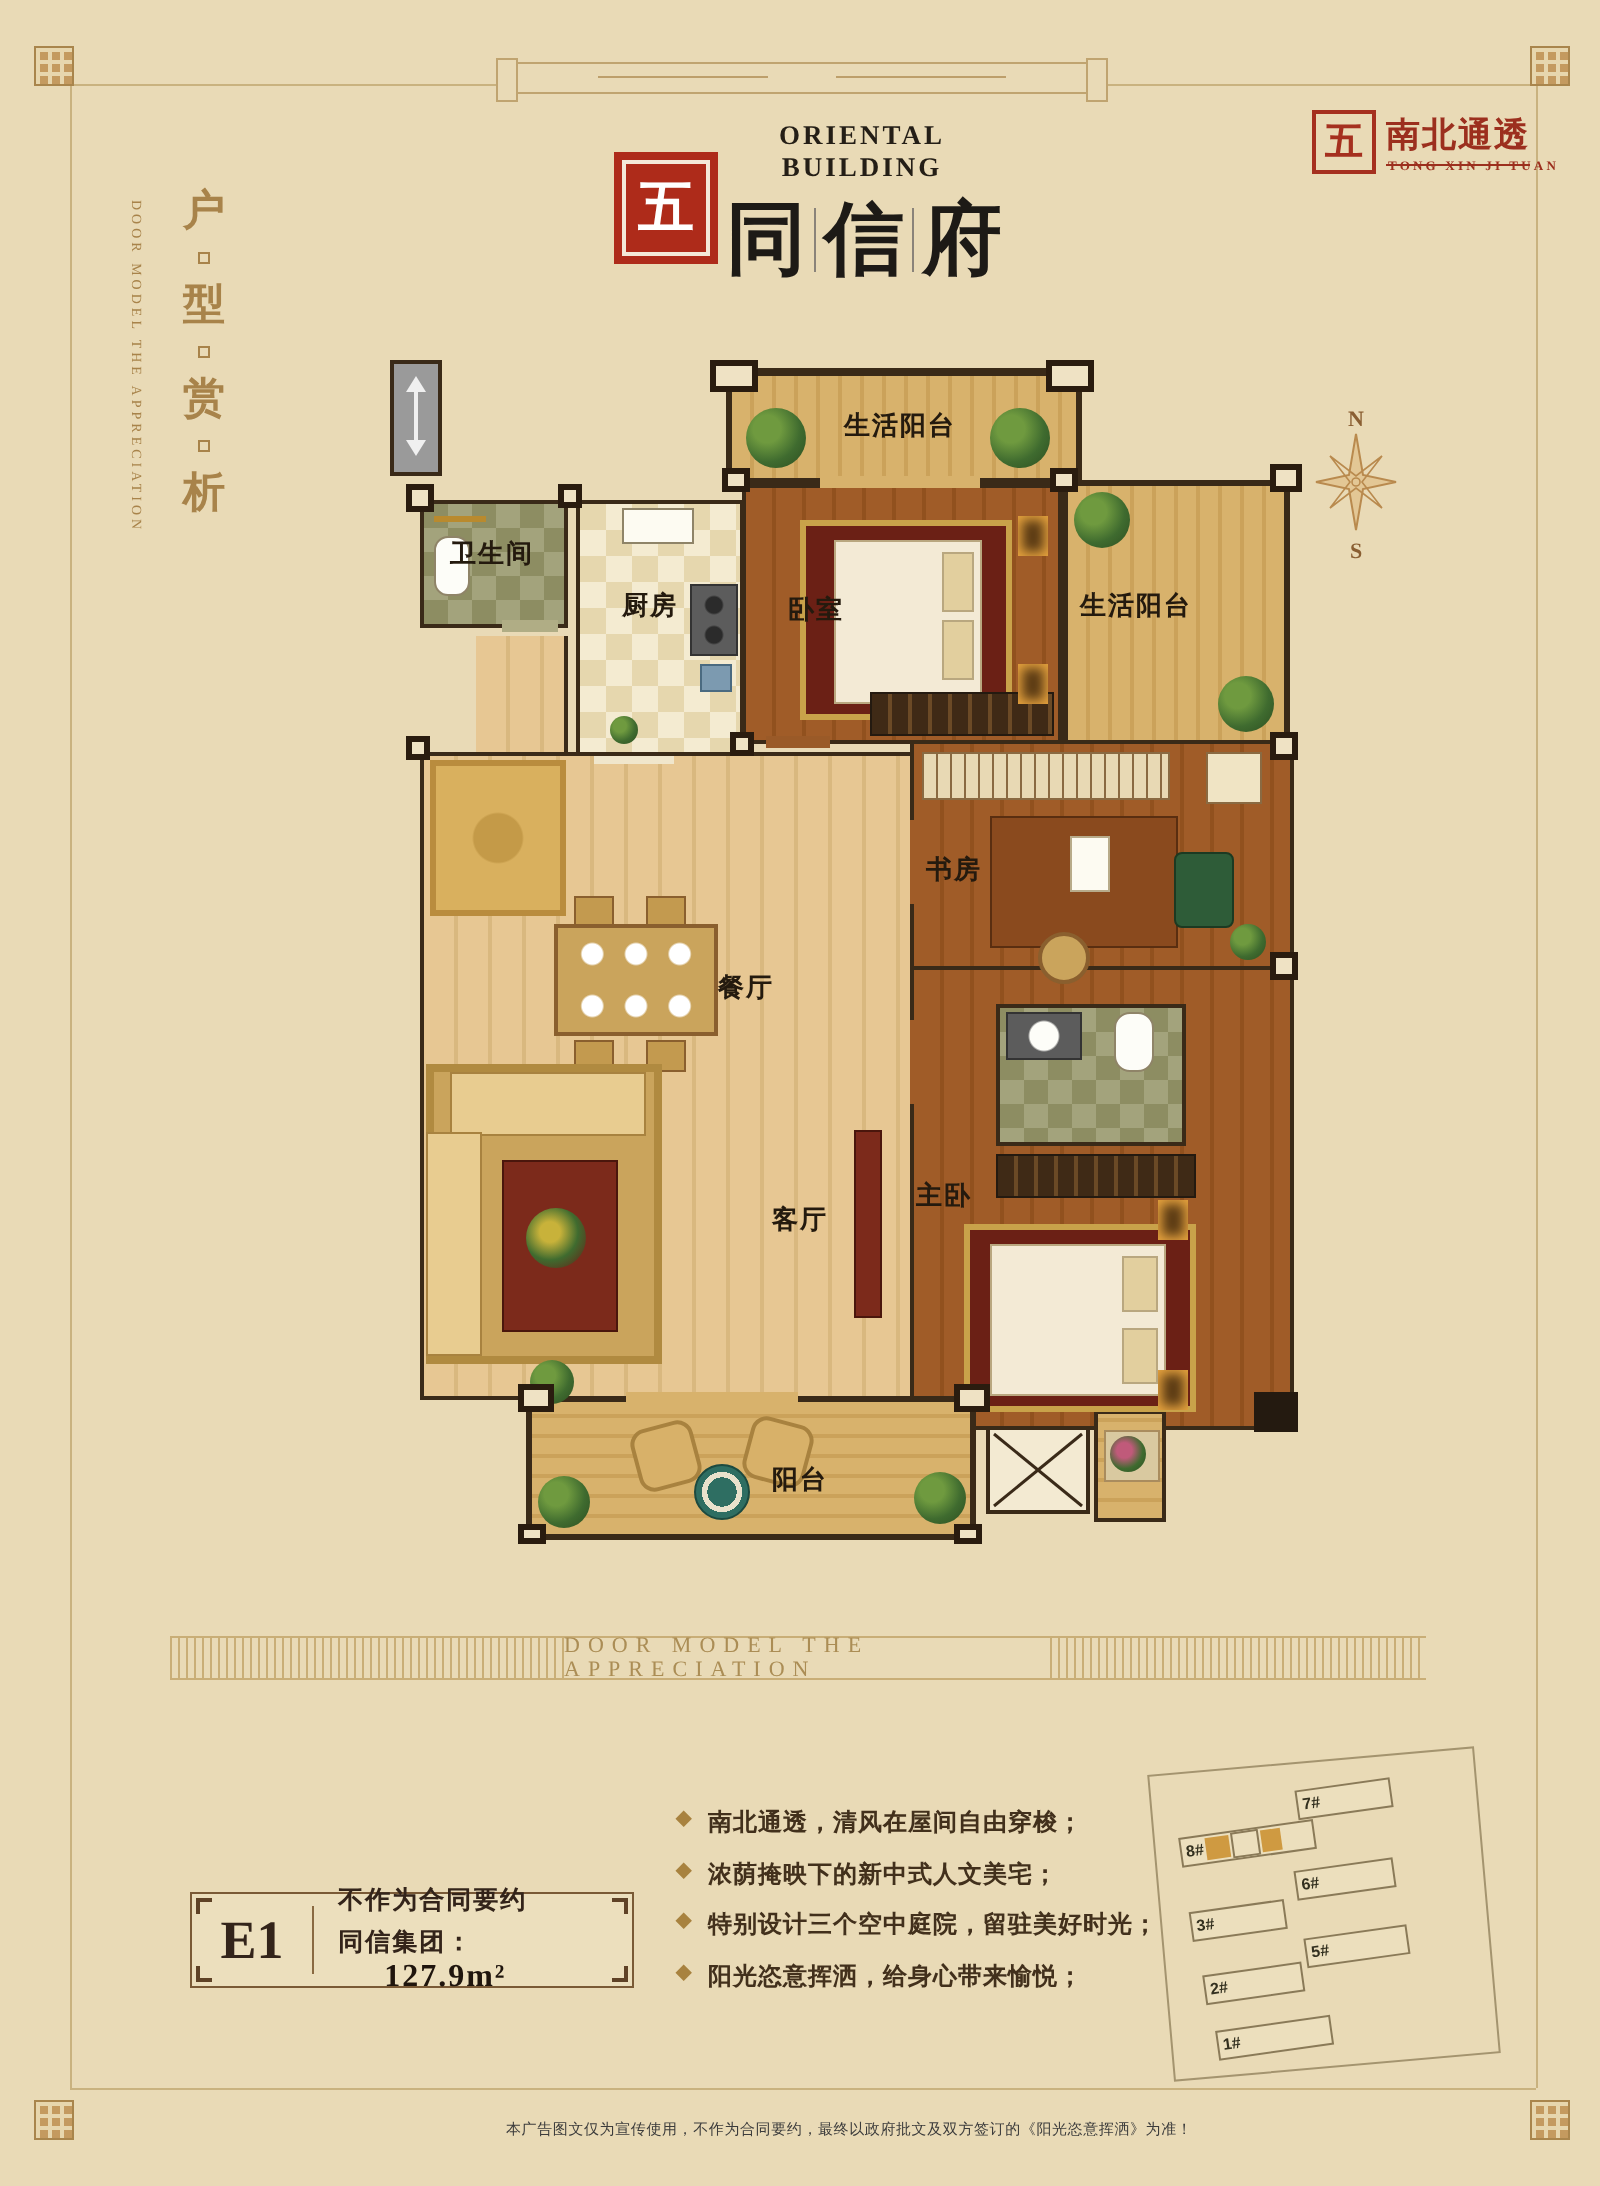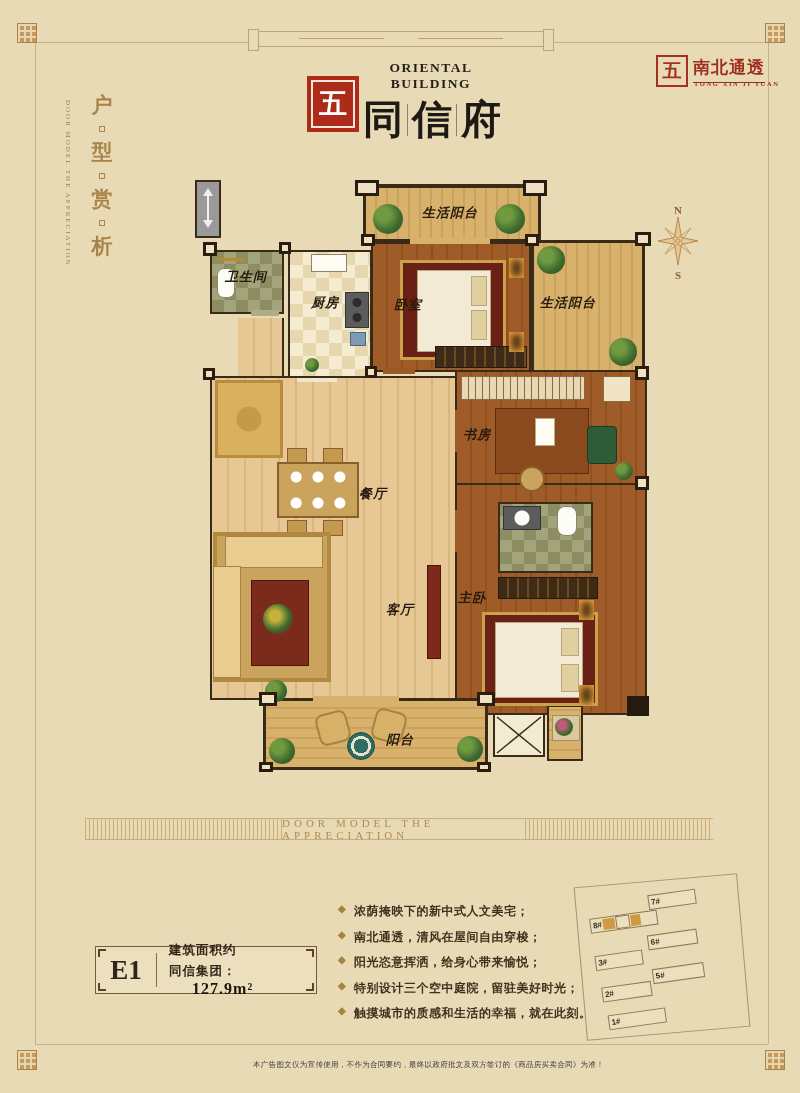--- a/index.html
+++ b/index.html
@@ -37,21 +37,21 @@
   
   .side-en{position:absolute;left:64px;top:100px;height:170px;writing-mode:vertical-rl;text-orientation:sideways;
     font-size:7px;letter-spacing:2px;color:#a8834a;}
   .side-cn{position:absolute;left:90px;top:95px;width:24px;display:flex;flex-direction:column;align-items:center;}
   .side-cn .ch{font-size:21px;font-weight:bold;color:#a8834a;line-height:1;}
   .side-cn .sq{width:4px;height:4px;border:1px solid #a8834a;margin:10px 0;}
   
   .compass{position:absolute;left:650px;top:205px;width:56px;height:76px;text-align:center;}
   .compass .nlab,.compass .slab{font-size:11px;color:#8a5f33;font-weight:bold;line-height:1;}
   
-  #plan{position:absolute;left:195px;top:180px;width:460px;height:620px;font-style:italic;}
+  #plan{position:absolute;left:195px;top:180px;width:460px;height:620px;}
   .room{position:absolute;box-sizing:border-box;border:2px solid #3a2a18;}
   .wood-light{background:repeating-linear-gradient(90deg,#e7c793 0 15px,#d9b87f 15px 17px);}
   .wood-dark{background:repeating-linear-gradient(90deg,#a05c28 0 13px,#91511e 13px 15px);}
   .wood-balv{background:repeating-linear-gradient(90deg,#d8b26c 0 9px,#cba25a 9px 11px);}
   .wood-balh{background:repeating-linear-gradient(0deg,#d8b26c 0 8px,#cba25a 8px 10px);}
   .tile-green{background:repeating-conic-gradient(#a3a37c 0% 25%,#8d8d62 25% 50%);background-size:24px 24px;}
   .tile-cream{background:repeating-conic-gradient(#f4ebd1 0% 25%,#e6d7ae 25% 50%);background-size:26px 26px;}
   .shaft{background:#9a9a9a;border:2px solid #3a2a18;box-sizing:border-box;}
   .rl{position:absolute;transform:translate(-50%,-50%);font-weight:bold;font-size:13px;color:#241a0e;
     letter-spacing:1px;white-space:nowrap;z-index:30;}
@@ -286,33 +286,32 @@
 </div>
 
 <div class="unit-box">
   <div class="cmark" style="left:2px;top:2px;border-left:2px solid #5f4226;border-top:2px solid #5f4226;"></div>
   <div class="cmark" style="right:2px;top:2px;border-right:2px solid #5f4226;border-top:2px solid #5f4226;"></div>
   <div class="cmark" style="left:2px;bottom:2px;border-left:2px solid #5f4226;border-bottom:2px solid #5f4226;"></div>
   <div class="cmark" style="right:2px;bottom:2px;border-right:2px solid #5f4226;border-bottom:2px solid #5f4226;"></div>
   <div class="unit-code">E1</div>
   <div class="unit-div"></div>
   <div class="unit-text">
-    <div class="unit-line1">建筑面积约</div>
+    <div class="unit-line1">不作为合同要约</div>
     <div class="unit-line2">
       <span>同信集团：</span><span class="unit-area">127.9m²</span>
     </div>
   </div>
 </div>
 
 <ul class="features">
+  <li>南北通透，清风在屋间自由穿梭；</li>
   <li>浓荫掩映下的新中式人文美宅；</li>
-  <li>南北通透，清风在屋间自由穿梭；</li>
+  <li>特别设计三个空中庭院，留驻美好时光；</li>
   <li>阳光恣意挥洒，给身心带来愉悦；</li>
-  <li>特别设计三个空中庭院，留驻美好时光；</li>
-  <li>触摸城市的质感和生活的幸福，就在此刻。</li>
 </ul>
 
 <div class="siteplan">
   <div class="bld" style="left:72px;top:12px;width:42px;transform:rotate(-3deg);">
     <span>7#</span>
   </div>
   <div class="bld" style="left:12px;top:30px;width:62px;transform:rotate(-3deg);">
     <span>8#</span>
     <span class="blk" style="width:12px;background:#cf9a41;"></span>
     <span class="blk" style="width:12px;background:#ecdfbd;border:1px solid #8a7a58;"></span>
@@ -328,13 +327,13 @@
     <span>5#</span>
   </div>
   <div class="bld" style="left:18px;top:100px;width:44px;transform:rotate(-3deg);">
     <span>2#</span>
   </div>
   <div class="bld" style="left:22px;top:128px;width:52px;transform:rotate(-3deg);">
     <span>1#</span>
   </div>
 </div>
 
-<div class="disclaimer">本广告图文仅为宣传使用，不作为合同要约，最终以政府批文及双方签订的《商品房买卖合同》为准！</div>
+<div class="disclaimer">本广告图文仅为宣传使用，不作为合同要约，最终以政府批文及双方签订的《阳光恣意挥洒》为准！</div>
 
 </body></html>

